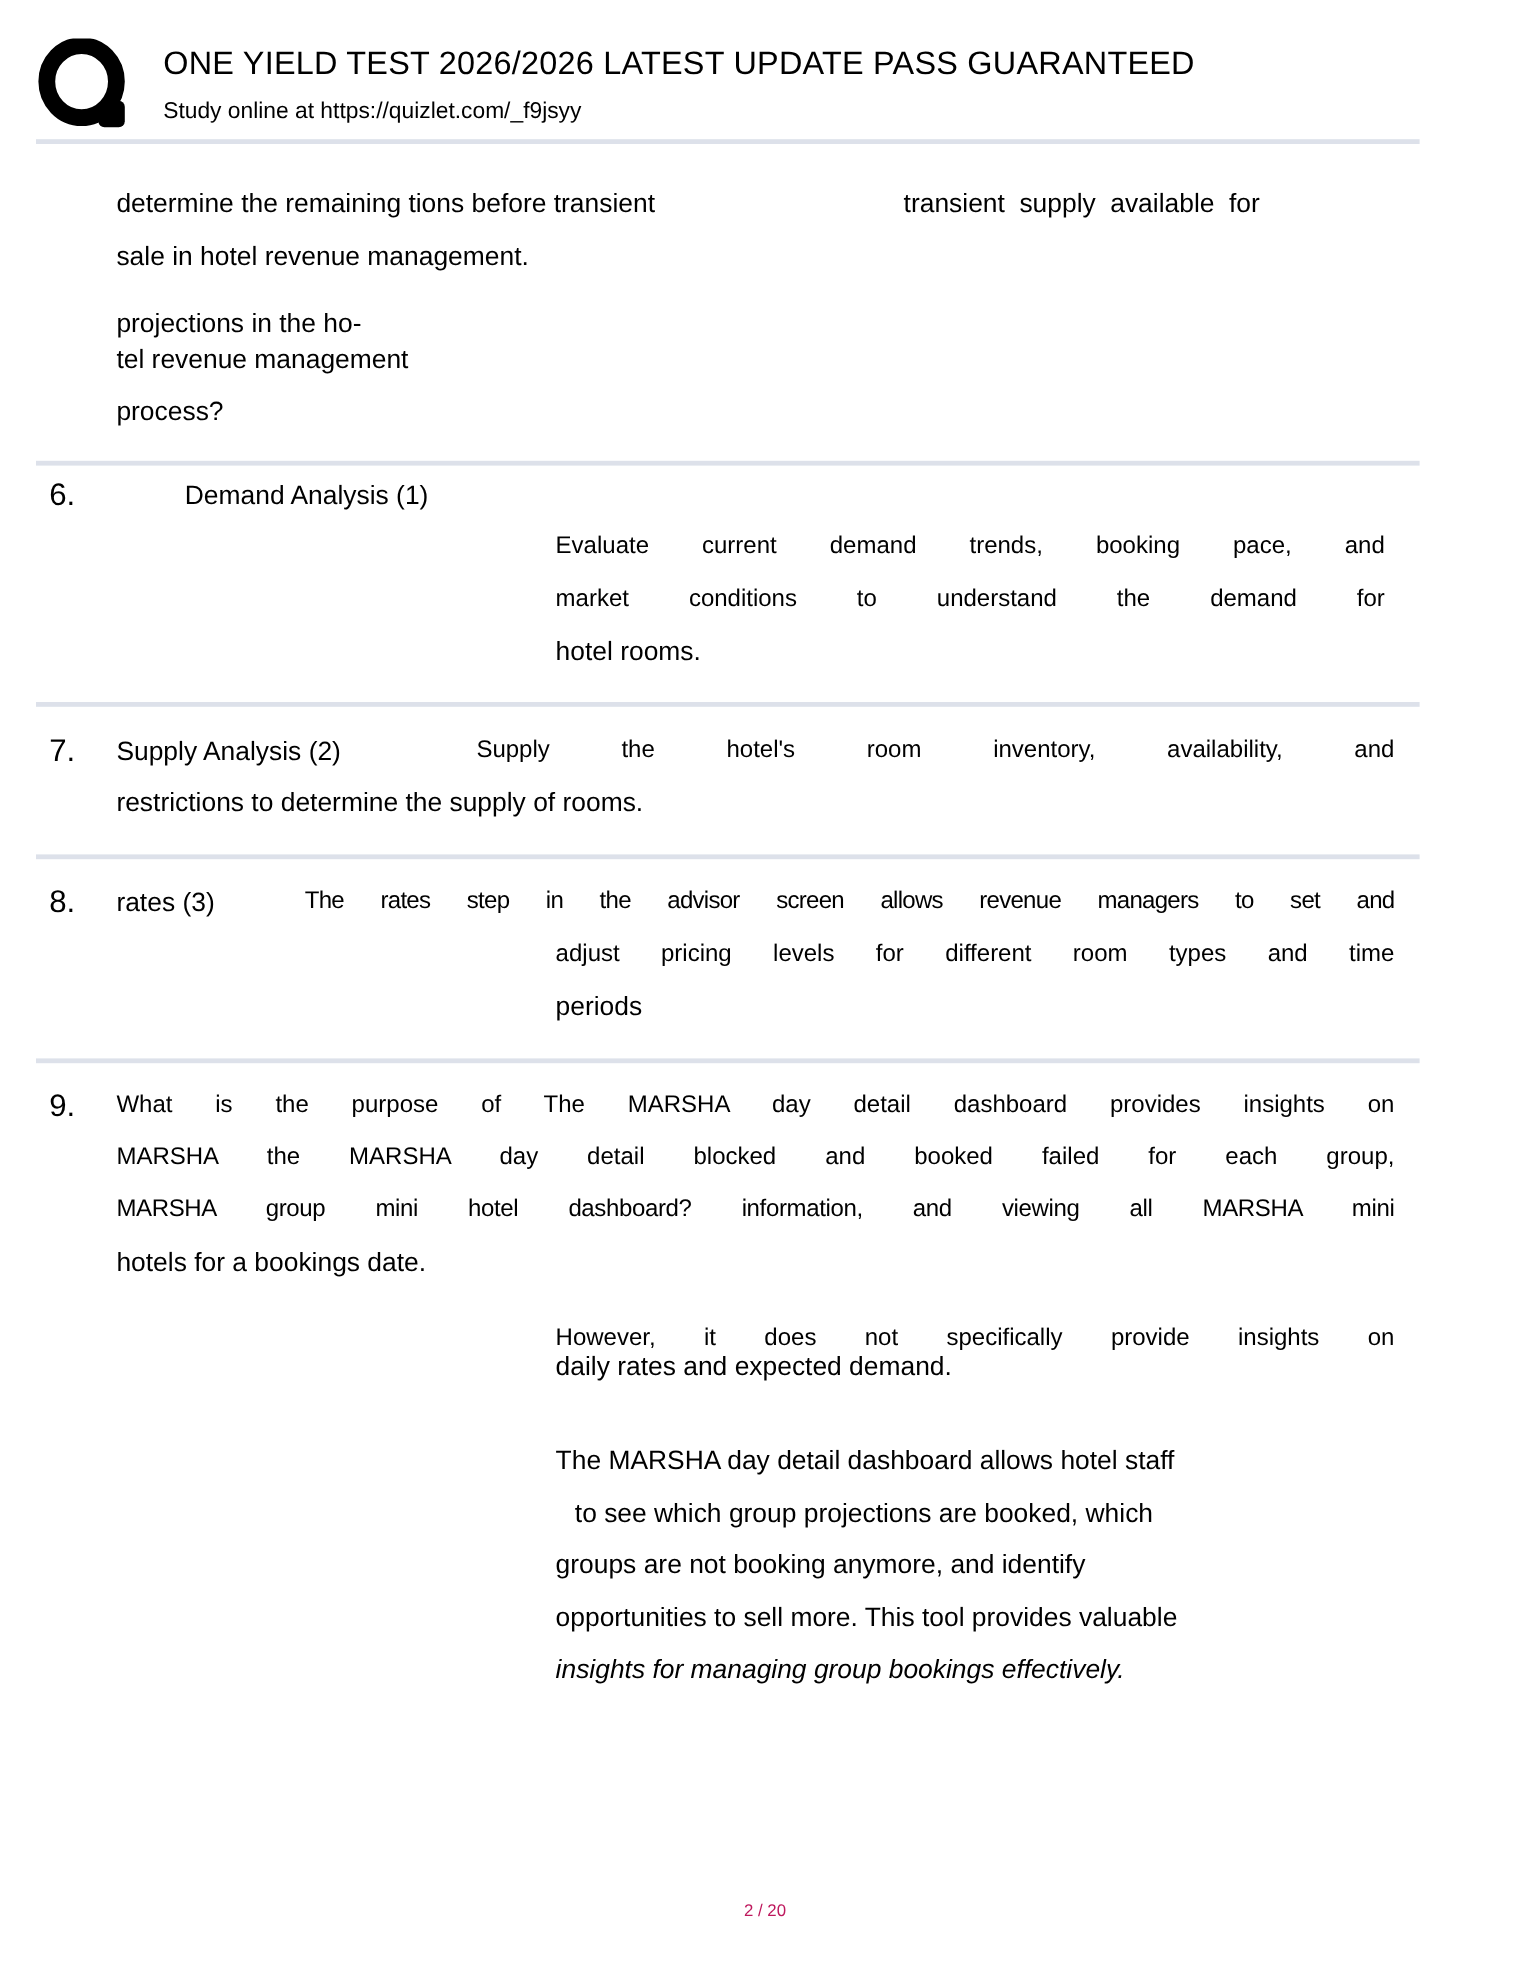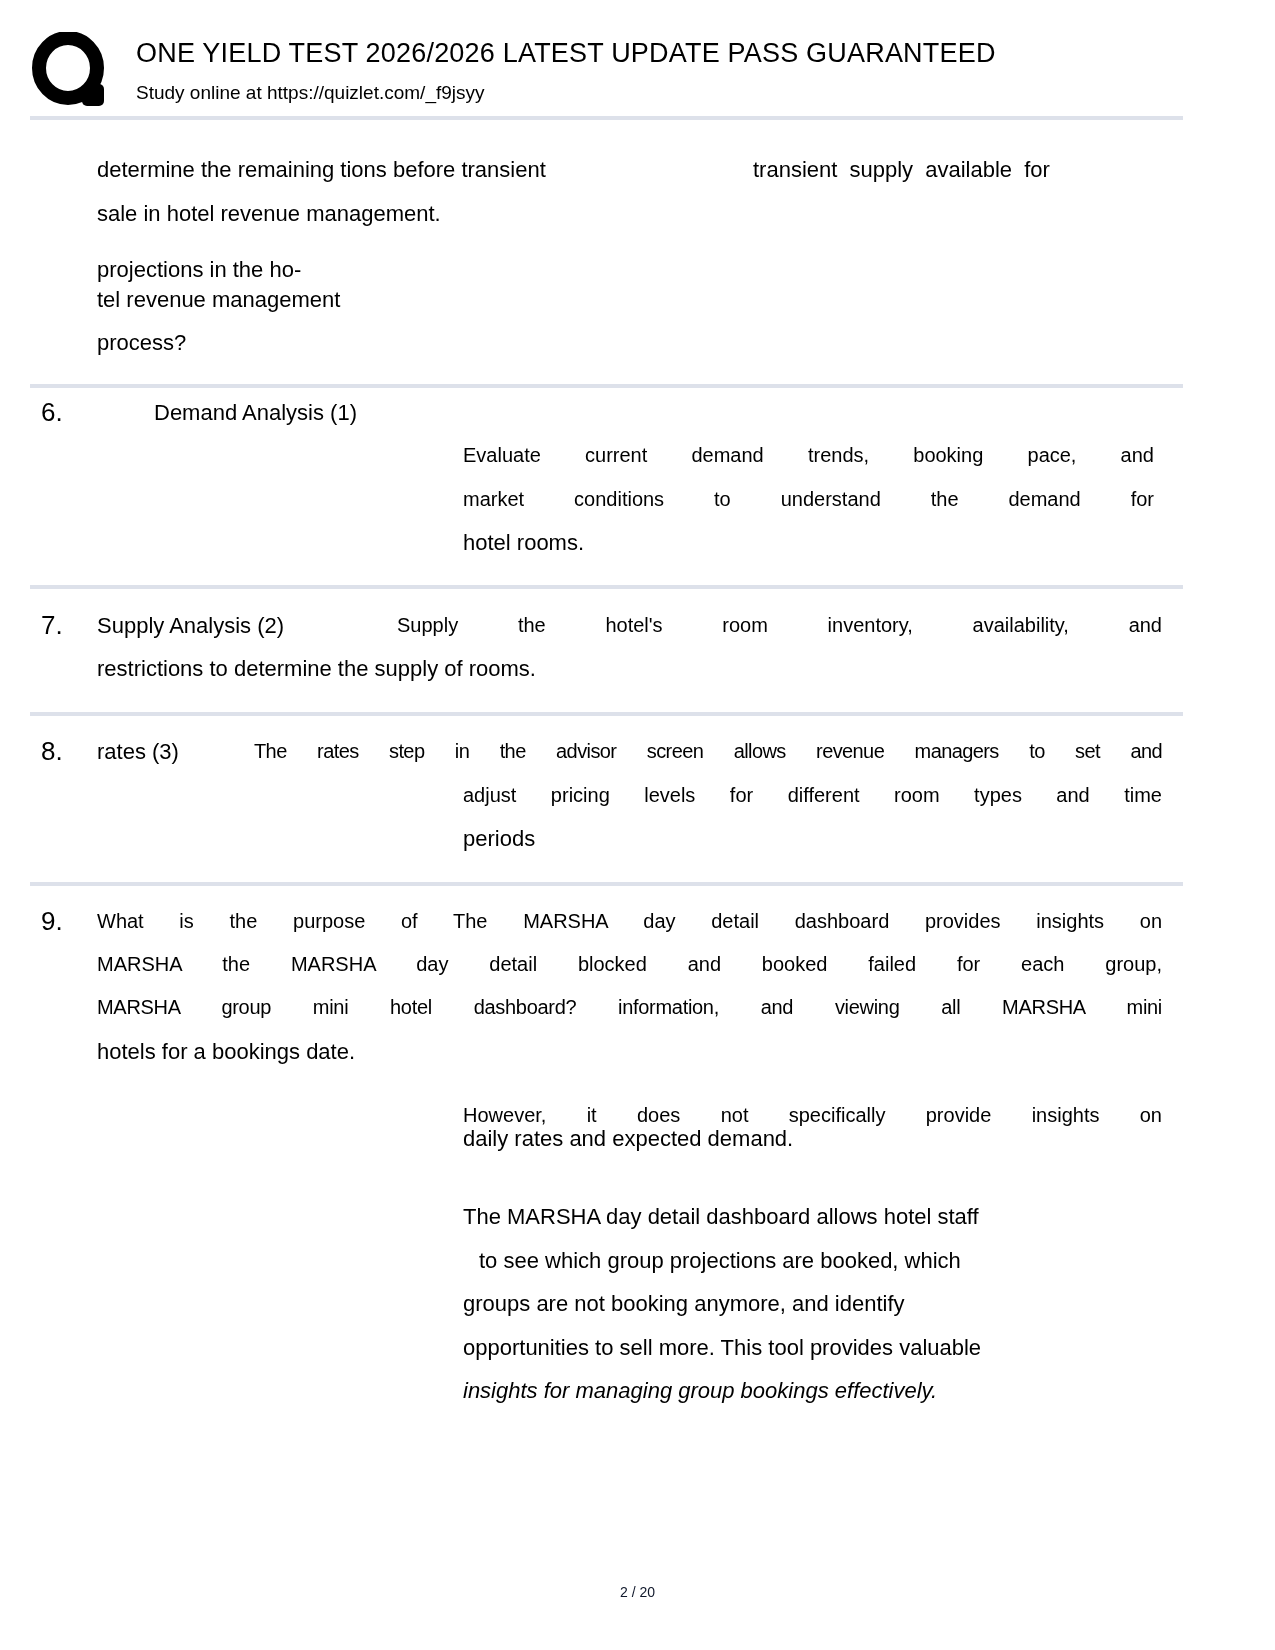--- a/index.html
+++ b/index.html
@@ -63,21 +63,21 @@
       text-align: justify;
       text-align-last: justify;
     }
     .page-num {
       position: absolute;
       left: 0;
       width: 1275px;
       top: 1584px;
       text-align: center;
       font-size: 14px;
-      color: #0f172a;
+      color: #be185d;
     }
   </style>
 </head>
 <body>
 
 <div>
   <svg class="logo" viewBox="0 0 80 80">
     <ellipse cx="38" cy="36" rx="29" ry="30" fill="none" stroke="#000" stroke-width="14"></ellipse>
     <rect x="52" y="52" width="22" height="22" rx="5" fill="#000"></rect>
   </svg>

